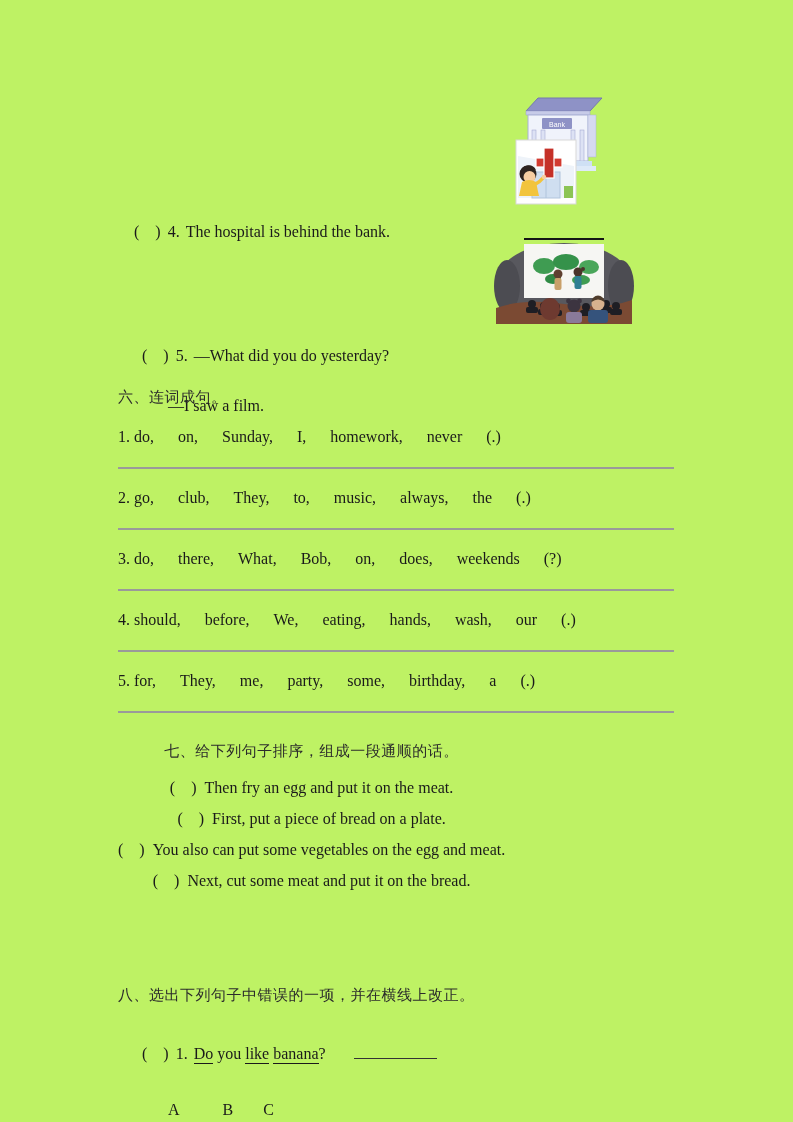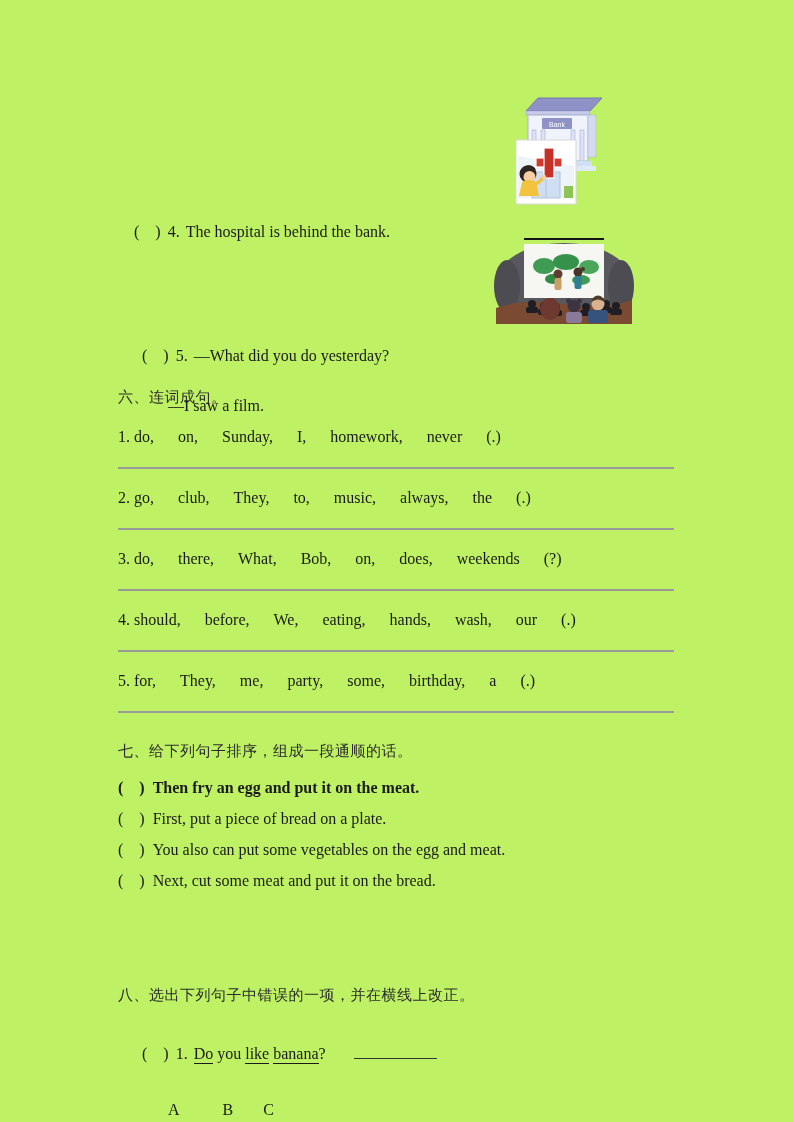--- a/index.html
+++ b/index.html
@@ -25,23 +25,23 @@
   
   .cjk-title{
     font-family:"Liberation Sans","DejaVu Sans",sans-serif;
     font-size:15px;color:#2b2b2b;letter-spacing:0.5px;line-height:22px;
   }
   
   #sec6{left:118px;top:386px;width:556px;}
   .s6-item{display:flex;column-gap:24px;margin-top:18px;line-height:21px;flex-wrap:nowrap;}
   .ans-line{margin-top:20px;width:556px;height:2px;background:#9a9a9a;}
   
-  #sec7{left:118px;top:740px;}
+  #sec7{left:118px;top:740px;text-align:center;}
   .s7-item{margin-top:9px;line-height:22px;}
-  [data-name="section7-items"] > .s7-item:first-child{margin-top:15px;font-weight:bold;}
+  [data-name="section7-items"] > .s7-item:first-child{margin-top:15px;}
   .s7-text{margin-left:8px;}
   
   #sec8{left:118px;top:984px;}
   .s8-line{margin-top:15px;line-height:22px;}
   .u{border-bottom:1.5px solid #1a1a1a;padding-bottom:1px;}
   .blank-line{display:inline-block;width:83px;height:14px;border-bottom:1.5px solid #333;margin-left:28px;}
   .opt-row{margin-top:12px;line-height:22px;}
   .opt{display:inline-block;}
   .opt0{margin-left:50px;}
   .opt1{margin-left:43px;}

